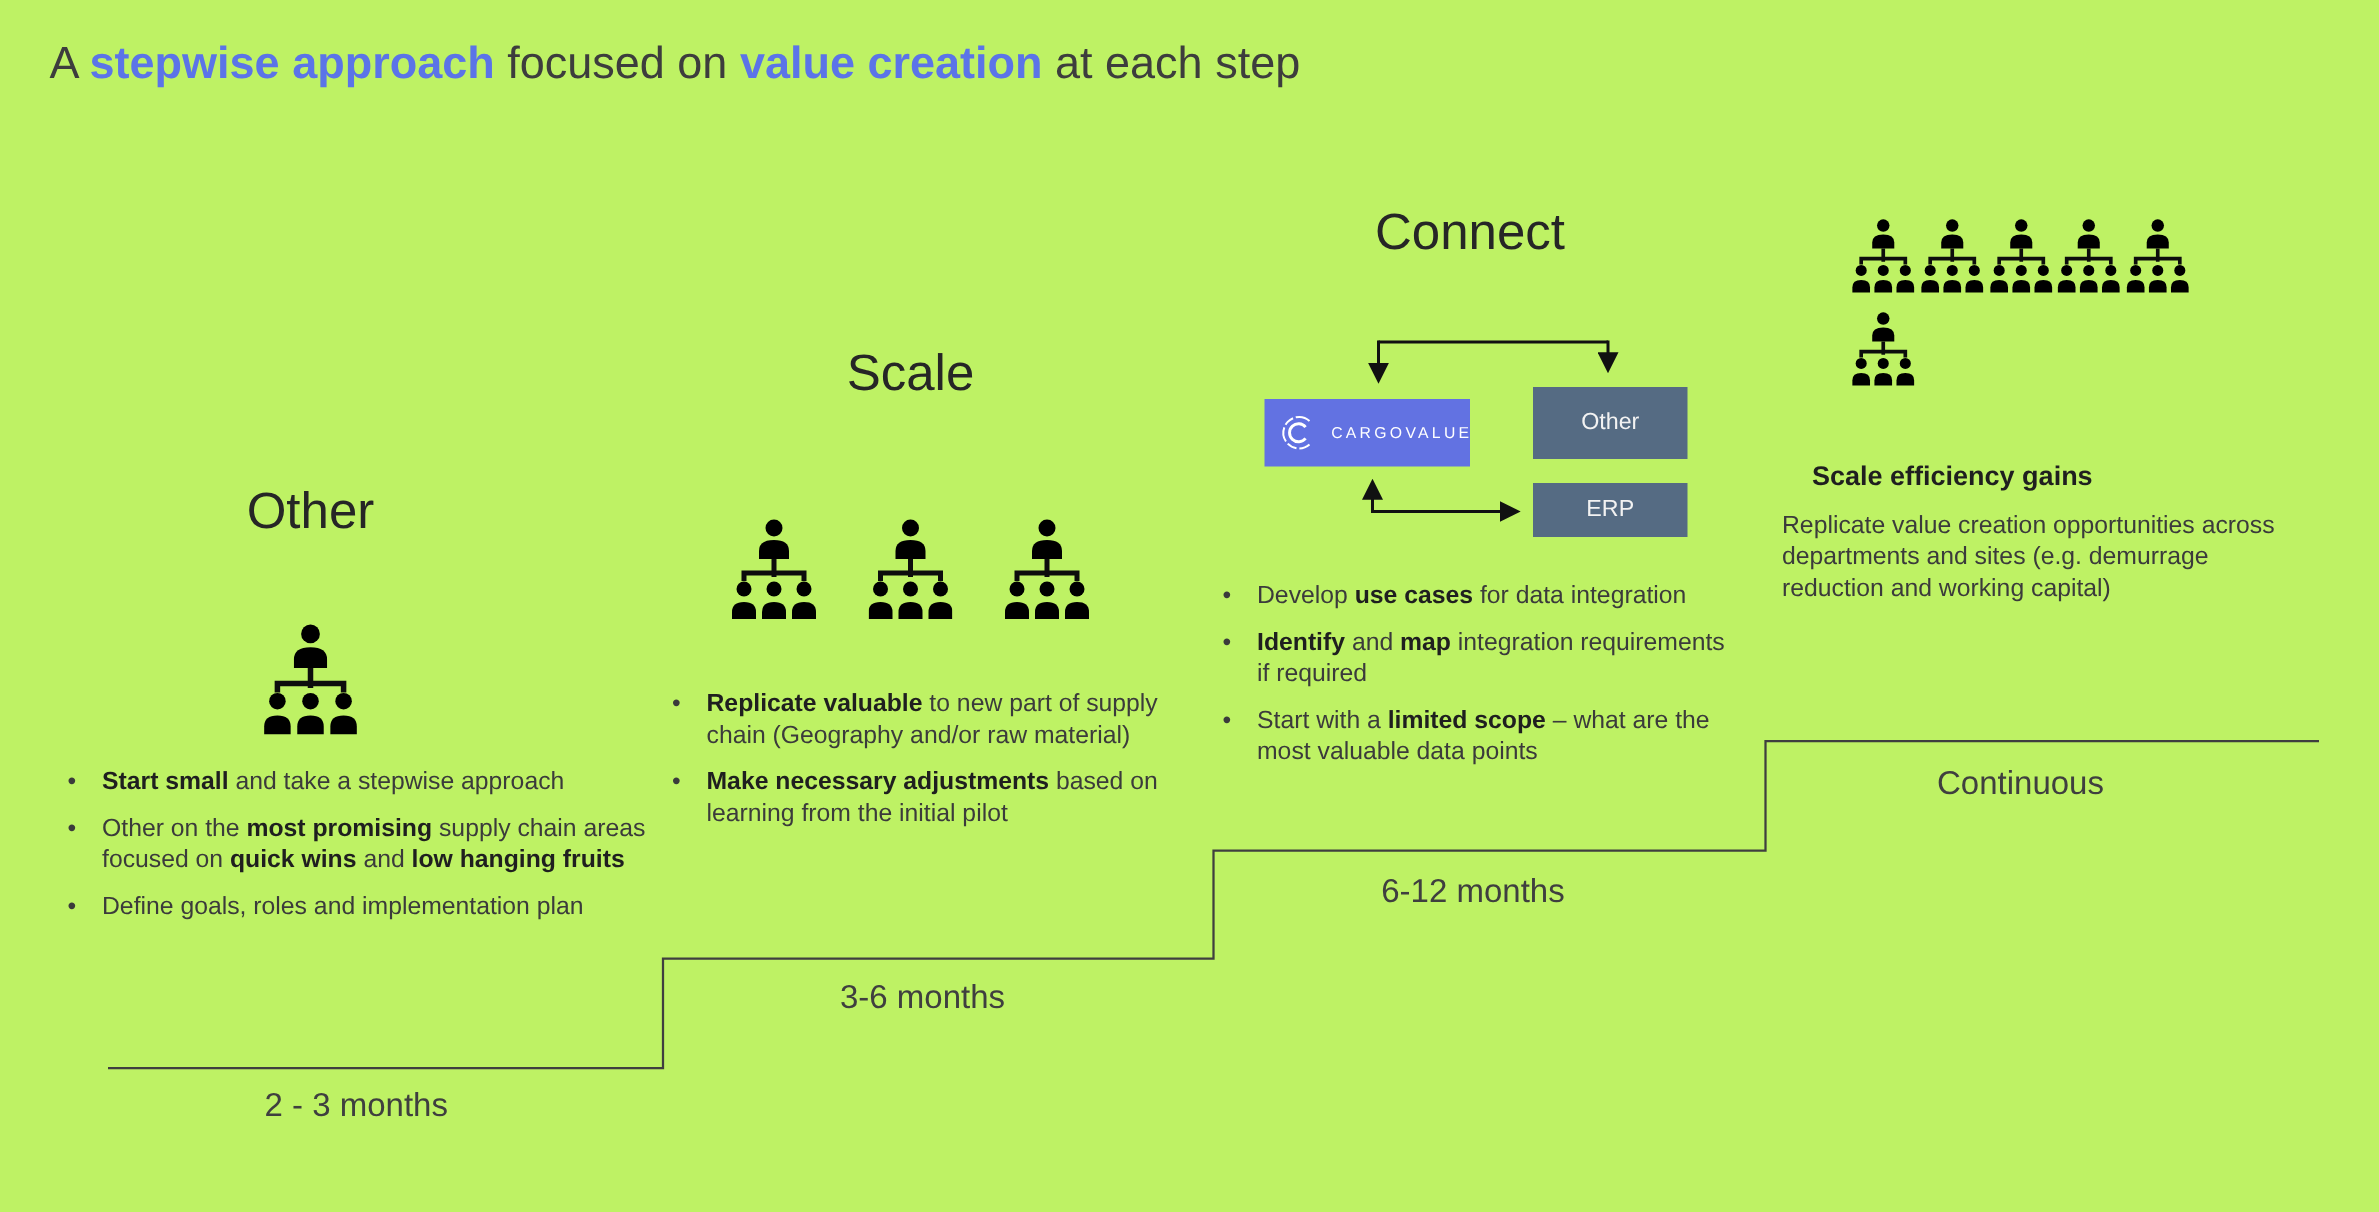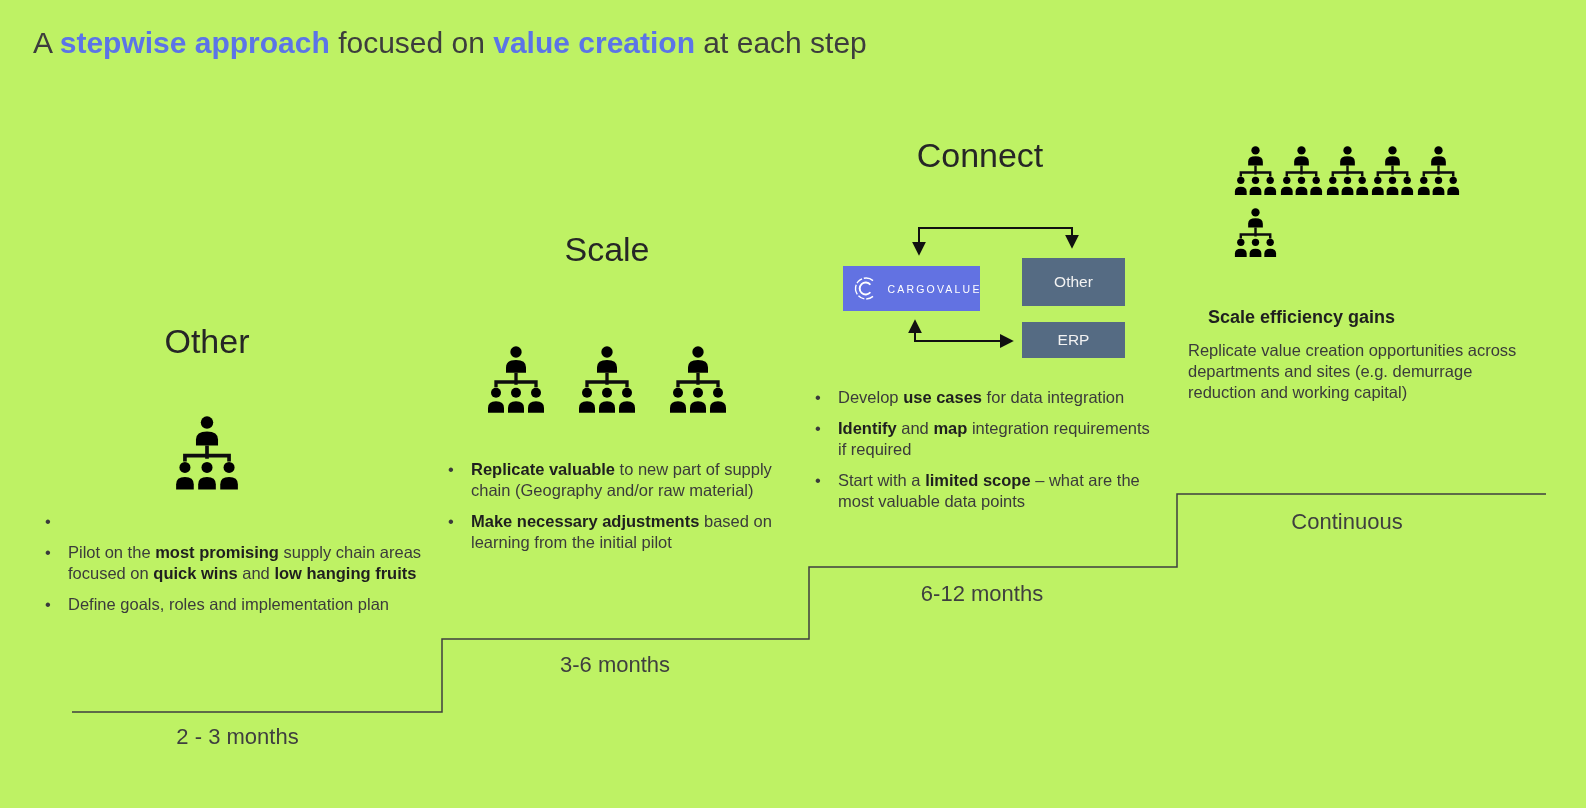--- a/index.html
+++ b/index.html
@@ -113,24 +113,25 @@
   </svg>
 
   <div class="sec-title t-pilot">Other</div>
   <svg class="org-icon" style="left:176px; top:416px;" width="62" height="75">
       <use href="#org"></use>
     </svg>
 
   <div class="bullets bl-pilot">
     <div class="bullet">
       <span class="dot">•</span>
-    </div>
-    <div class="bullet">
-      <span class="dot">•</span>
-      <span class="rich"><span>Pilot on the </span><span class="b">most promising</span><span> supply chain areas focused on </span><span class="b">quick wins</span><span> and </span><span class="b">low hanging fruits</span></span>
+      <span class="rich"><span class="b">Start small</span><span> and take a stepwise approach</span></span>
+    </div>
+    <div class="bullet">
+      <span class="dot">•</span>
+      <span class="rich"><span>Other on the </span><span class="b">most promising</span><span> supply chain areas focused on </span><span class="b">quick wins</span><span> and </span><span class="b">low hanging fruits</span></span>
     </div>
     <div class="bullet">
       <span class="dot">•</span>
       <span class="rich"><span>Define goals, roles and implementation plan</span></span>
     </div>
   </div>
   <div class="duration d-pilot">2 - 3 months</div>
 
   <div class="sec-title t-scale">Scale</div>
   <div class="icons-row" style="left:488px; top:346px; width:238px;">

